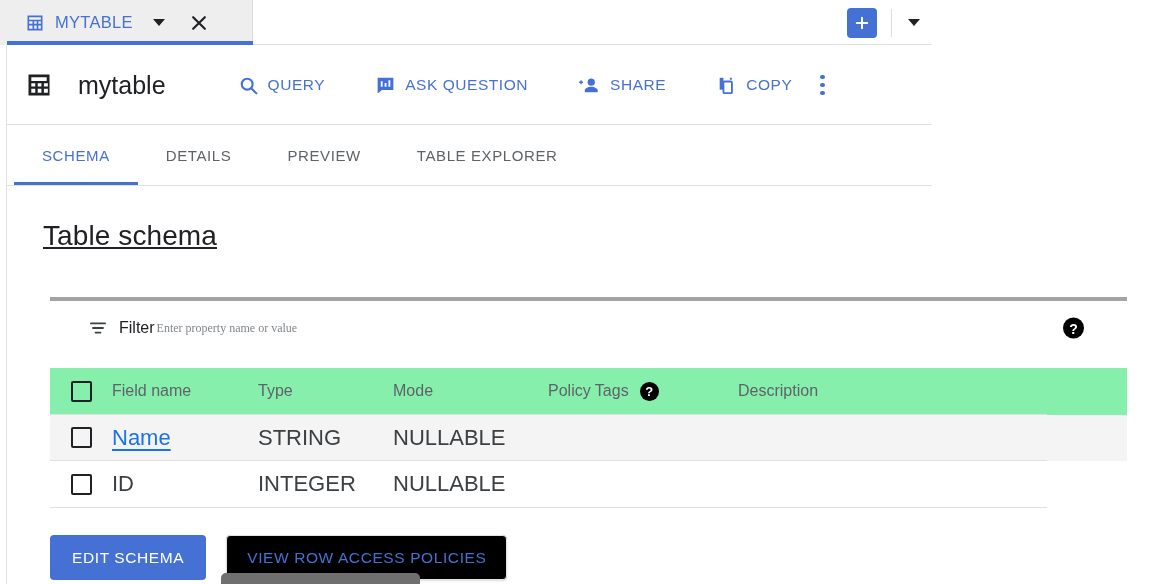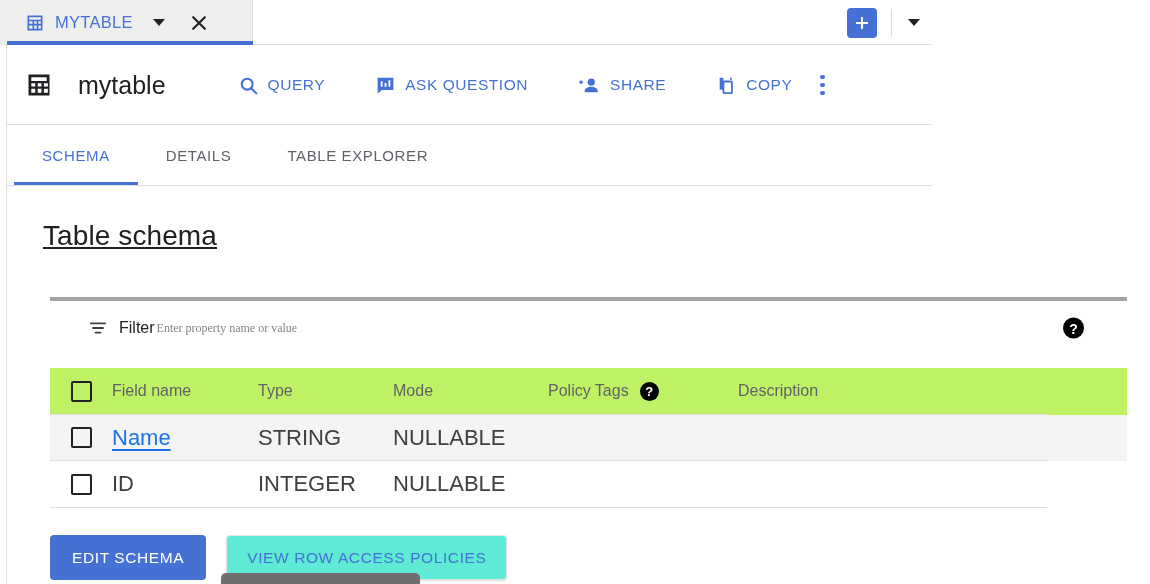--- a/index.html
+++ b/index.html
@@ -117,21 +117,21 @@
   .help-badge {
     position:absolute; right:43px; top:50%; transform:translateY(-50%);
     width:21px;height:21px;border-radius:50%;background:#000;color:#fff;
     display:flex;align-items:center;justify-content:center;
     font-size:14px; font-weight:700;
   }
 
   
   .schema-table { position:absolute; left:43px; top:181px; width:1077px; }
   .srow { display:flex; align-items:center; height:46.5px; position:relative; }
-  .srow.header-row { background:#bef264; }
+  .srow.header-row { background:#86efac; }
   .srow.r-even { background:#f4f4f4; }
   .srow .rule {
     position:absolute; left:0; bottom:0; width:997px; height:1px; background:#e0e0e0;
   }
   .cb-cell { width:62px; display:flex; justify-content:center; align-items:center; }
   .cbox { width:21px; height:21px; border:2.5px solid #202124; border-radius:2px; background:transparent; }
   .c-field { width:146px; }
   .c-type  { width:135px; }
   .c-mode  { width:155px; }
   .c-policy{ width:190px; display:flex; align-items:center; gap:11px; }
@@ -158,21 +158,21 @@
   }
 
   
   .footer { position:absolute; left:43px; top:348px; display:flex; align-items:center; gap:20px; }
   .btn-primary {
     background:#4571d4; color:#fff; border:none; border-radius:4px;
     padding:0 22px; height:45px; font-size:15.5px; letter-spacing:.6px; font-weight:500;
     font-family:"Liberation Sans", sans-serif; cursor:pointer;
   }
   .btn-secondary {
-    background:#5eead4; color:#4571d4; border:1px solid #e3e3e3; border-radius:4px;
+    background:#000000; color:#4571d4; border:1px solid #e3e3e3; border-radius:4px;
     padding:0 20px; height:45px; font-size:15.5px; letter-spacing:.6px; font-weight:500;
     font-family:"Liberation Sans", sans-serif; cursor:pointer;
     box-shadow:0 1px 2px rgba(60,64,67,.18);
   }
 </style>
 </head>
 <body>
 
 <div id="root">
 
@@ -275,20 +275,23 @@
   </div>
 
   <div class="tabs">
     <div class="tab active">
       <span>SCHEMA</span>
     </div>
     <div class="tab">
       <span>DETAILS</span>
     </div>
     <div class="tab">
+      <span>PREVIEW</span>
+    </div>
+    <div class="tab">
       <span>TABLE EXPLORER</span>
     </div>
   </div>
 
   <div class="content">
 
     <div class="page-title">Table schema</div>
 
     <div class="filter-bar">
       <span class="filter-icon">

